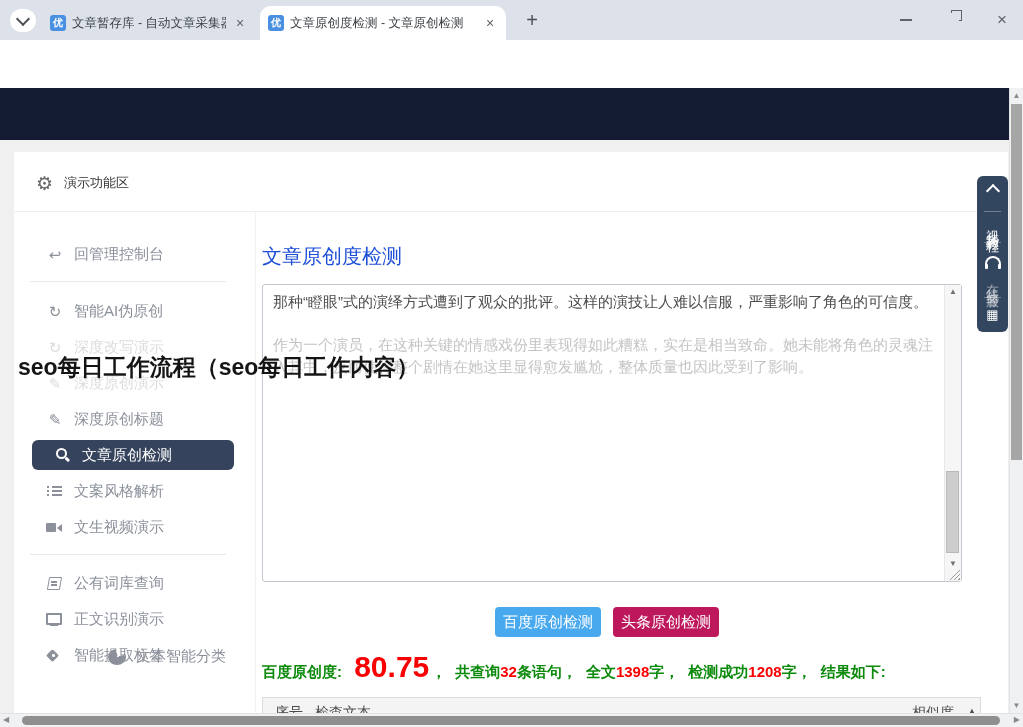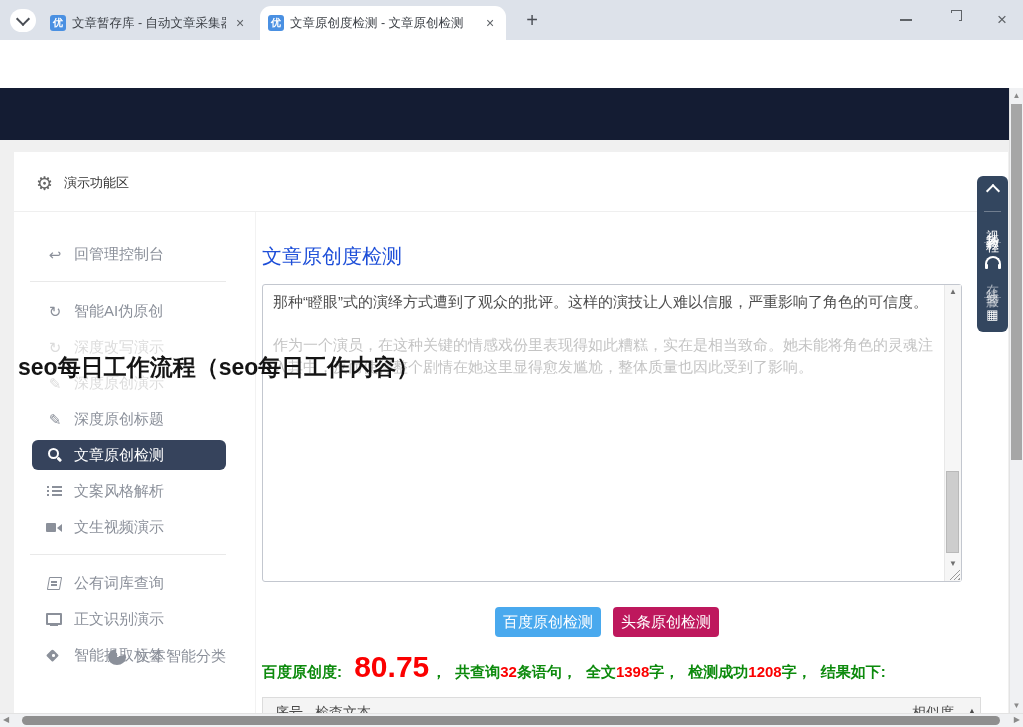--- a/index.html
+++ b/index.html
@@ -54,21 +54,21 @@
   .panel{position:absolute;left:14px;top:152px;width:994px;bottom:0;background:#fff;}
   .gear{position:absolute;left:36px;top:172px;font-size:19px;color:#666;}
   .section-title{position:absolute;left:64px;top:174px;font-size:13px;color:#333;}
   .hdr-div{position:absolute;left:14px;top:211px;width:994px;height:1px;background:#efefef;}
   .v-div{position:absolute;left:255px;top:212px;width:1px;height:515px;background:#f2f2f2;}
 
   
   .side-item{position:absolute;left:32px;width:194px;height:30px;display:flex;align-items:center;color:#8b909a;font-size:15px;}
   .side-item .si{width:18px;margin-left:14px;margin-right:10px;text-align:center;font-size:15px;position:relative;height:16px;}
   .side-item.faded{color:#dcdcdc;}
-  .side-item.active{background:#36435c;border-radius:6px;color:#fff;}
+  .side-item.active{background:#36435c;border-radius:6px;color:#fff;padding-left:8px;}
   .side-div{position:absolute;left:30px;width:196px;height:1px;background:#e9e9e9;}
 
   
   .ic{display:inline-block;position:relative;width:16px;height:16px;}
   .ic-search::before{content:"";position:absolute;left:2px;top:1px;width:7px;height:7px;border:2px solid currentColor;border-radius:50%;}
   .ic-search::after{content:"";position:absolute;left:11px;top:11px;width:5px;height:2.5px;background:currentColor;transform:rotate(45deg);border-radius:1px;}
   .ic-ol::before{content:"";position:absolute;left:6px;top:3px;width:10px;height:2px;background:currentColor;box-shadow:0 4px 0 currentColor,0 8px 0 currentColor;}
   .ic-ol::after{content:"";position:absolute;left:1px;top:3px;width:2px;height:2px;background:currentColor;box-shadow:0 4px 0 currentColor,0 8px 0 currentColor;}
   .ic-cam::before{content:"";position:absolute;left:0;top:4px;width:10px;height:9px;background:currentColor;border-radius:1px;}
   .ic-cam::after{content:"";position:absolute;left:11px;top:4.5px;border-top:4px solid transparent;border-bottom:4px solid transparent;border-right:5px solid currentColor;}

